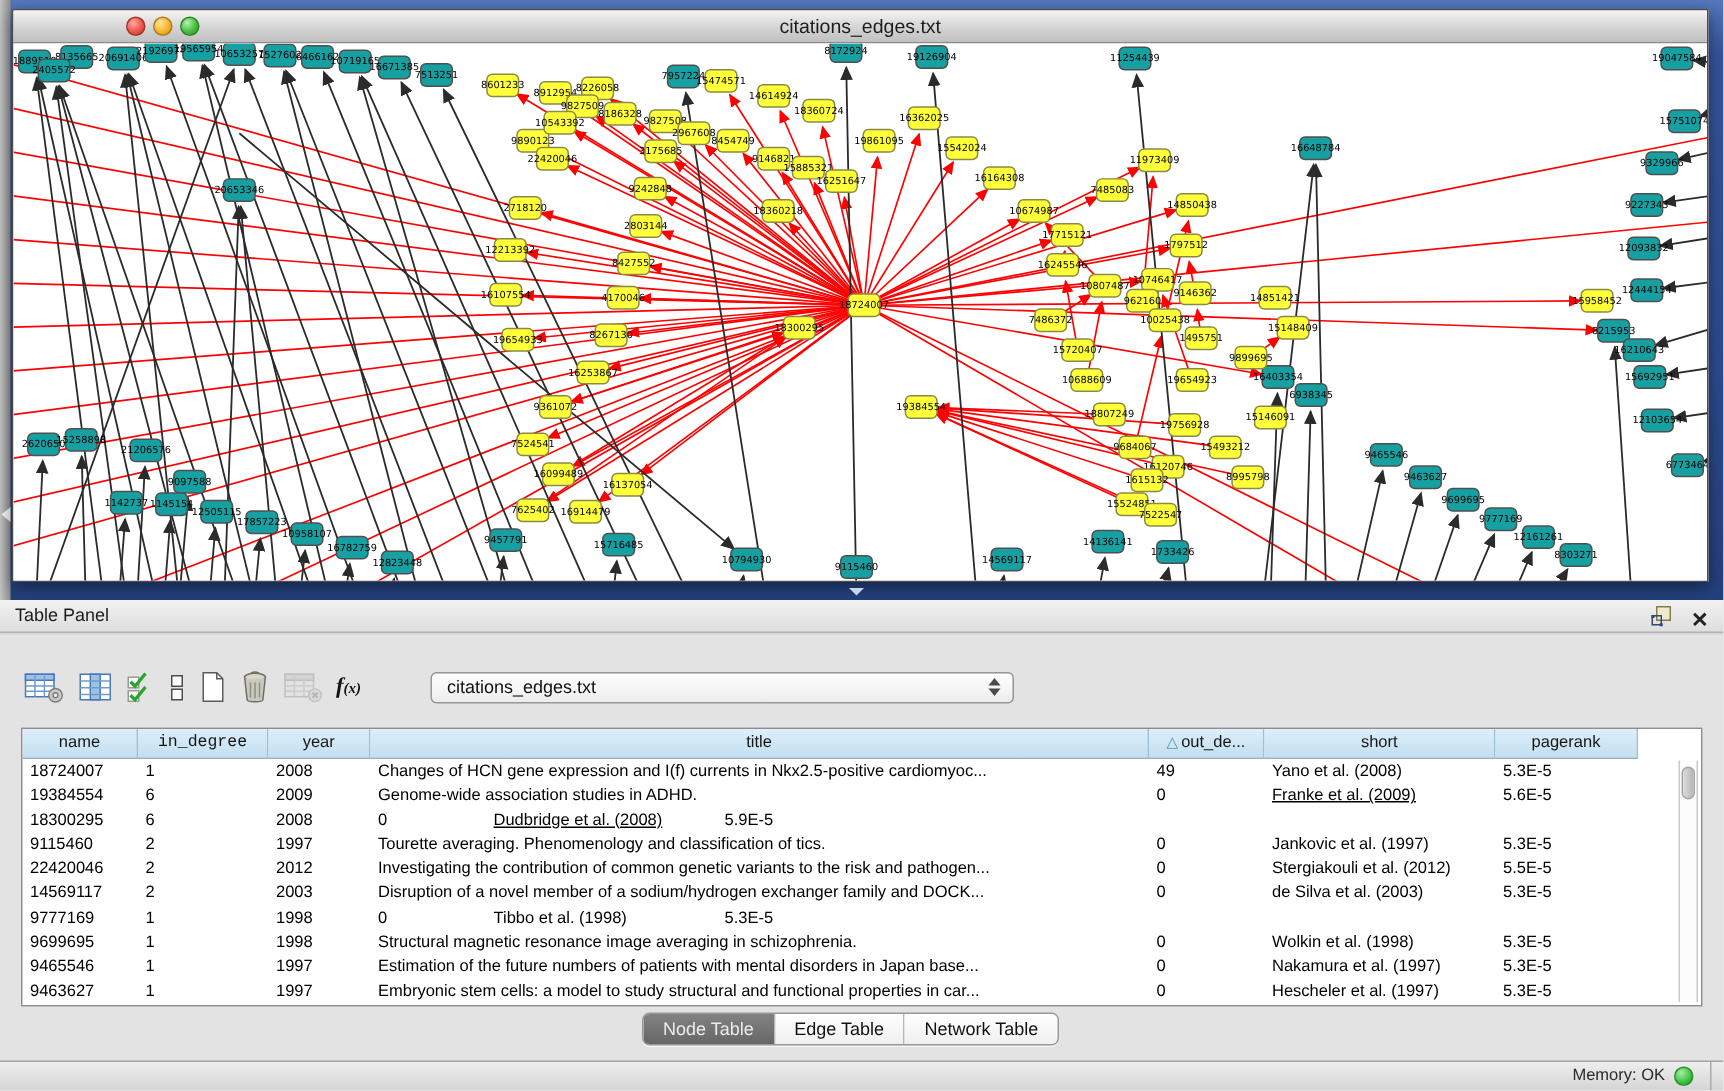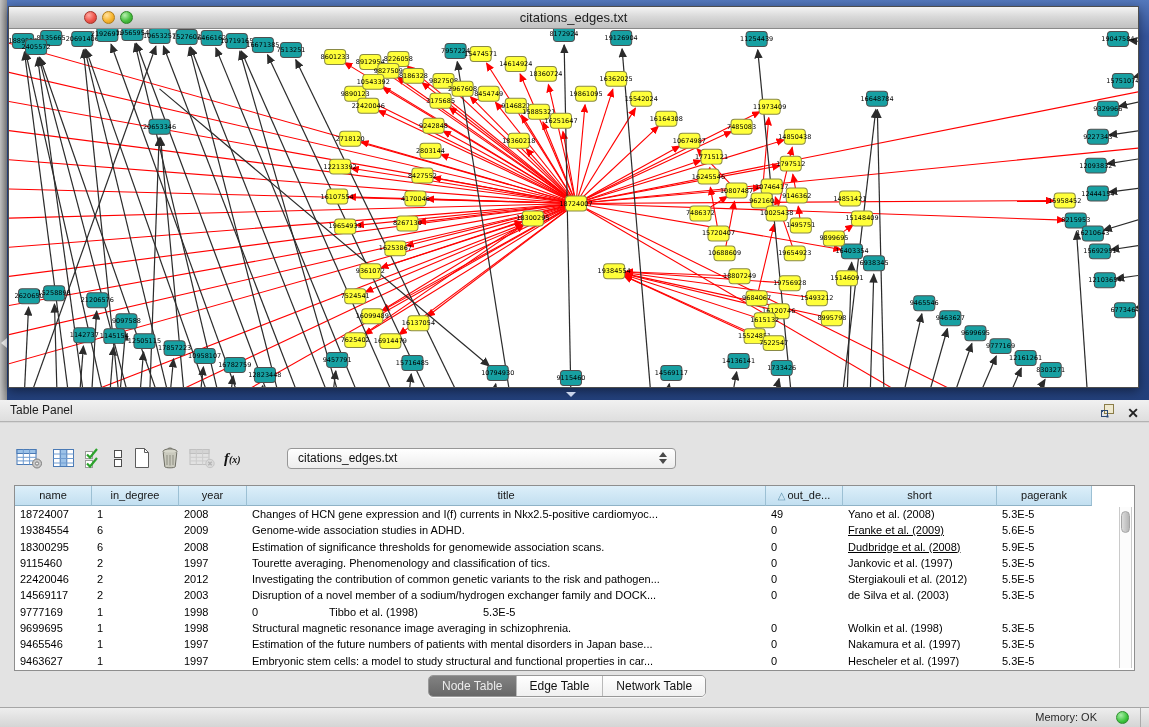--- a/index.html
+++ b/index.html
@@ -66,21 +66,21 @@
   
   .seg{position:absolute;left:428px;top:252px;display:flex;height:20px;border:1px solid #989898;
     border-radius:5px;overflow:hidden;box-shadow:0 1px 0 rgba(255,255,255,.7);justify-content:space-between;}
   .seg-item{padding:0 13px;font-size:12px;line-height:20px;color:#111;
     background:linear-gradient(#ffffff,#f0f0f0);border-right:1px solid #b9b9b9;}
   .seg-item:last-child{border-right:none;}
   .seg-item.selected{background:linear-gradient(#828282,#676767);color:#ececec;}
   
   .status-bar{position:absolute;top:707px;left:0;width:1149px;height:20px;
     background:linear-gradient(#eeeeee,#d5d5d5);border-top:1px solid #a6a6a6;box-sizing:border-box;}
-  .mem-label{position:absolute;right:52px;font-size:11px;line-height:19px;color:#2a2a2a;}
+  .mem-label{position:absolute;right:39px;font-size:11px;line-height:19px;color:#2a2a2a;}
   .mem-dot{position:absolute;right:20px;top:3px;width:13px;height:13px;border-radius:50%;
     border:1px solid #2e8f2e;box-sizing:border-box;}
   .sb-divider{position:absolute;right:8px;top:0;width:1px;height:19px;background:#aaa;}
 </style>
 </head>
 <body>
 
 <div class="network-area">
   <div class="left-strip">
     <div class="grip-arrow"></div>
@@ -856,21 +856,21 @@
   <div class="combo">
     <span>citations_edges.txt</span>
     <span class="combo-arrows">
         <i class="up"></i>
         <i class="dn"></i>
       </span>
   </div>
   <div class="table-wrap">
     <div class="thead" id="thead">
         <div class="th" style="width: 77px;">name</div>
-        <div class="th" style="width: 87px;">in_degree</div>
+        <div class="th" style="width: 87px; font-family: Liberation Mono, monospace;">in_degree</div>
         <div class="th" style="width: 68px;">year</div>
         <div class="th" style="width: 519px;">title</div>
         <div class="th" style="width: 77px;"><span class="sort-tri">△</span>out_de...</div>
         <div class="th" style="width: 154px;">short</div>
         <div class="th" style="width: 95px;">pagerank</div>
       </div>
     <div id="tbody">
         <div class="tr">
           <div class="td" style="width: 77px;">18724007</div>
           <div class="td" style="width: 87px;">1</div>
@@ -886,21 +886,20 @@
           <div class="td" style="width: 68px;">2009</div>
           <div class="td" style="width: 519px;">Genome-wide association studies in ADHD.</div>
           <div class="td" style="width: 77px;">0</div>
           <div class="td" style="width: 154px; text-decoration: underline;">Franke et al. (2009)</div>
           <div class="td" style="width: 95px;">5.6E-5</div>
         </div>
         <div class="tr">
           <div class="td" style="width: 77px;">18300295</div>
           <div class="td" style="width: 87px;">6</div>
           <div class="td" style="width: 68px;">2008</div>
-          <div class="td" style="width: 519px;">Estimation of significance thresholds for genomewide association scans.</div>
           <div class="td" style="width: 77px;">0</div>
           <div class="td" style="width: 154px; text-decoration: underline;">Dudbridge et al. (2008)</div>
           <div class="td" style="width: 95px;">5.9E-5</div>
         </div>
         <div class="tr">
           <div class="td" style="width: 77px;">9115460</div>
           <div class="td" style="width: 87px;">2</div>
           <div class="td" style="width: 68px;">1997</div>
           <div class="td" style="width: 519px;">Tourette averaging. Phenomenology and classification of tics.</div>
           <div class="td" style="width: 77px;">0</div>

